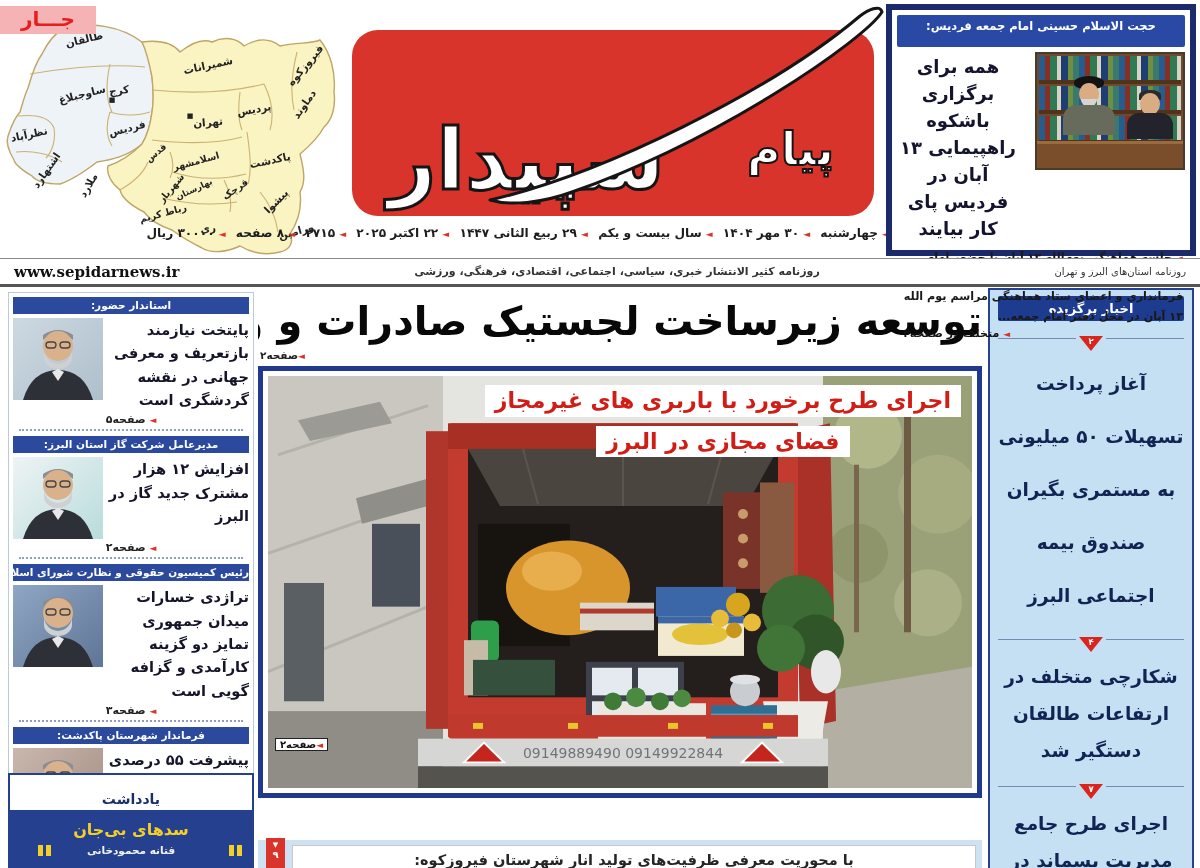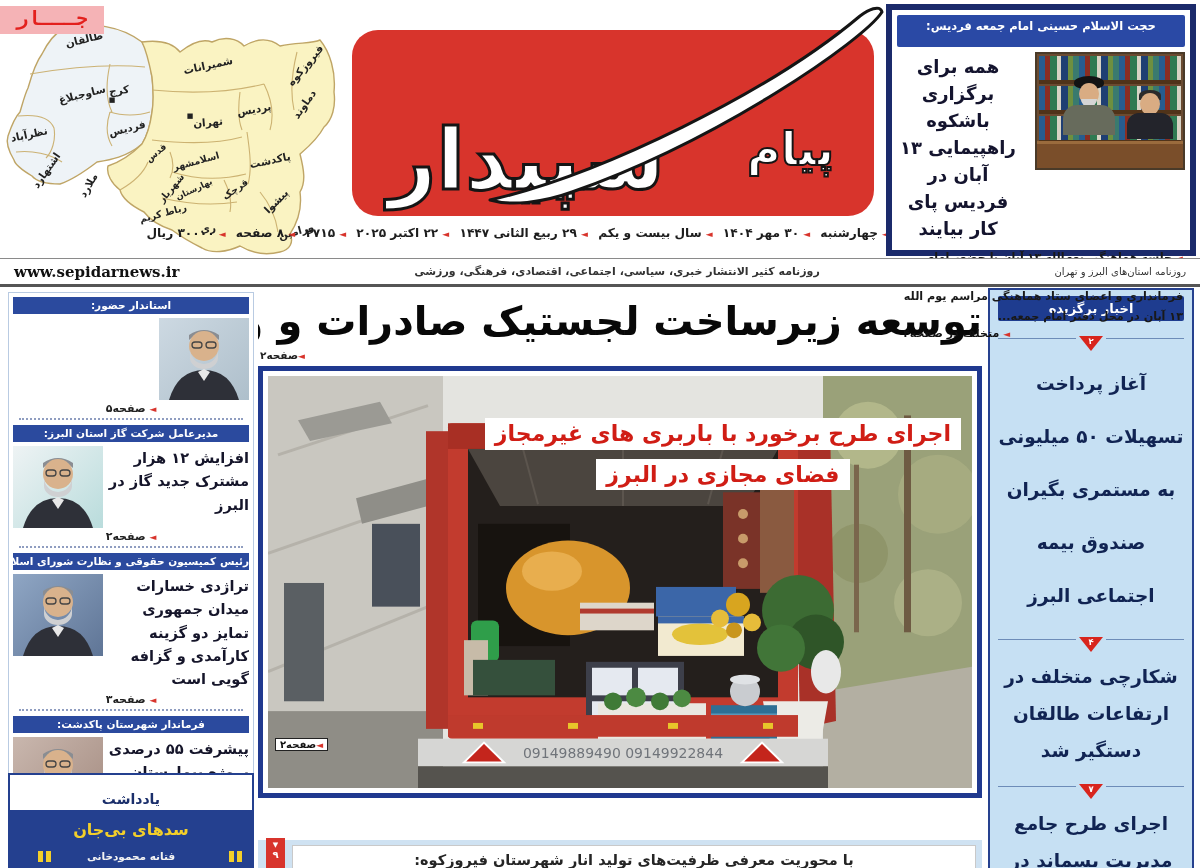--- a/index.html
+++ b/index.html
@@ -1,20 +1,20 @@
 <!DOCTYPE html>
 <html lang="fa" dir="rtl"><head>
 <meta charset="utf-8">
 <style>
   html,body{margin:0;padding:0;background:#fff;}
   .page{position:relative;width:1200px;height:868px;background:#fff;overflow:hidden;
         font-family:"DejaVu Sans",sans-serif;direction:rtl;}
   
-  .watermark{position:absolute;left:0;top:6px;width:104px;height:28px;background:#f5b3b6;
-             color:#e3201d;font-size:20px;font-weight:900;text-align:center;line-height:27px;z-index:6;font-family:Liberation Mono, monospace;}
+  .watermark{position:absolute;left:0;top:6px;width:96px;height:28px;background:#f5b3b6;
+             color:#e3201d;font-size:20px;font-weight:900;text-align:center;line-height:27px;z-index:6;}
   
   .map{position:absolute;left:2px;top:12px;width:340px;height:248px;z-index:1;}
   .map svg{position:absolute;left:0;top:0;}
   .map-label{position:absolute;font-size:10.5px;font-weight:700;color:#222;white-space:nowrap;z-index:2;}
   
   .masthead{position:absolute;left:340px;top:0;width:548px;height:260px;z-index:2;}
   .logo-box{position:absolute;left:12px;top:30px;width:522px;height:186px;background:#d8342c;border-radius:26px;}
   .swoosh{position:absolute;left:0;top:0;width:548px;height:230px;pointer-events:none;}
   .logo-large{position:absolute;left:36px;top:88px;font-size:84px;font-weight:900;color:#fff;
               -webkit-text-stroke:3px #151515;text-shadow:0 0 1px #000;line-height:1;}
@@ -65,32 +65,32 @@
   .lc-photo{width:90px;height:82px;flex:none;position:relative;overflow:hidden;}
   .lc-page{text-align:center;font-size:11px;font-weight:700;color:#222;margin:2px 0 3px;}
   .lc-sep{border-bottom:2px dotted #8f9dc0;margin:0 6px 5px;}
   
   .notebox{position:absolute;left:8px;top:773px;width:246px;height:95px;border:2px solid #24408f;
            background:#24408f;box-sizing:border-box;}
   .nb-head{background:#fff;color:#1b2f6b;font-size:14px;font-weight:800;text-align:center;
            padding:16px 0 3px;border-bottom:3px solid #24408f;}
   .nb-body{padding:7px 10px 0;}
   .nb-title{color:#f3cf2a;font-size:16px;font-weight:800;text-align:center;}
-  .nb-author-row{display:flex;justify-content:space-between;align-items:center;margin-top:11px;padding:0 8px;}
+  .nb-author-row{display:flex;justify-content:space-between;align-items:center;margin-top:5px;padding:0 8px;}
   .qmark{width:5px;height:11px;background:#f3cf2a;box-shadow:8px 0 0 #f3cf2a;margin-left:10px;}
   .nb-author{color:#f2f2f2;font-size:10.5px;font-weight:700;}
   
   .center{position:absolute;left:258px;top:290px;width:724px;}
   .c-kicker{text-align:center;font-size:15px;font-weight:600;color:#1c1c1c;}
   .c-headline{text-align:center;font-size:40px;font-weight:900;color:#080808;margin-top:5px;
               white-space:nowrap;letter-spacing:-1px;line-height:1.3;overflow:hidden;}
   .c-page{font-size:10.5px;font-weight:700;color:#222;text-align:left;margin:2px 0 0 2px;}
   .photo-frame{position:relative;margin-top:5px;height:432px;border:5px solid #20398f;background:#fff;
                padding:5px;box-sizing:border-box;}
-  .overlay{position:absolute;top:14px;right:16px;display:flex;flex-direction:column;align-items:center;gap:9px;margin-top:33px;}
+  .overlay{position:absolute;top:14px;right:16px;display:flex;flex-direction:column;align-items:center;gap:9px;}
   .ol-line{background:#fff;color:#d01d15;font-size:22px;font-weight:900;padding:1px 10px;line-height:1.35;
            white-space:nowrap;}
   .photo-page{position:absolute;left:12px;bottom:42px;background:#fff;border:1px solid #222;font-size:10px;
               font-weight:700;padding:0 4px;color:#111;}
   .bottom-bg{position:absolute;left:258px;top:840px;width:724px;height:28px;background:#cfe2f2;}
   .bs-tab{position:absolute;left:266px;top:838px;width:19px;height:30px;background:#d8342c;color:#fff;
           display:flex;flex-direction:column;align-items:center;padding-top:3px;box-sizing:border-box;z-index:2;}
   .bs-arrow{font-size:7px;line-height:8px;}
   .bs-num{font-size:10px;font-weight:700;line-height:12px;}
   .bs-box{position:absolute;left:292px;top:845px;width:684px;height:30px;background:#fff;
@@ -250,20 +250,21 @@
     <span class="ib-right">روزنامه استان‌های البرز و تهران</span>
     <span class="ib-center">روزنامه کثیر الانتشار خبری، سیاسی، اجتماعی، اقتصادی، فرهنگی، ورزشی</span>
     <span class="ib-left">www.sepidarnews.ir</span>
   </div>
 
   <div class="leftcol">
 
       <div class="lc-item">
         <div class="lc-band">استاندار حضور:</div>
         <div class="lc-row">
+          <div class="lc-headline">پایتخت نیازمند بازتعریف و معرفی جهانی در نقشه گردشگری است</div>
           <div class="lc-photo" style="background:linear-gradient(135deg,#cdd9e2,#aebfcb)">
             <svg viewBox="0 0 90 82" width="90" height="82">
               <path d="M30,22 q15,-14 30,0 l0,-5 q-15,-10 -30,0 Z" fill="#8a8d92"></path>
               <circle cx="45" cy="28" r="15" fill="#d9b28c"></circle>
               <path d="M31,31 a14,15 0 0 0 28,0 l0,9 a14,11 0 0 1 -28,0 Z" fill="#cfd0d2"></path>
               <rect x="33" y="24" width="10" height="6" rx="3" fill="none" stroke="#444" stroke-width="1.3"></rect>
               <rect x="47" y="24" width="10" height="6" rx="3" fill="none" stroke="#444" stroke-width="1.3"></rect>
               <path d="M10,82 q9,-30 35,-30 q26,0 35,30 Z" fill="#2e3038"></path>
               <path d="M39,54 l6,9 6,-9 -6,-3 Z" fill="#e8e8e8"></path>
             </svg>

